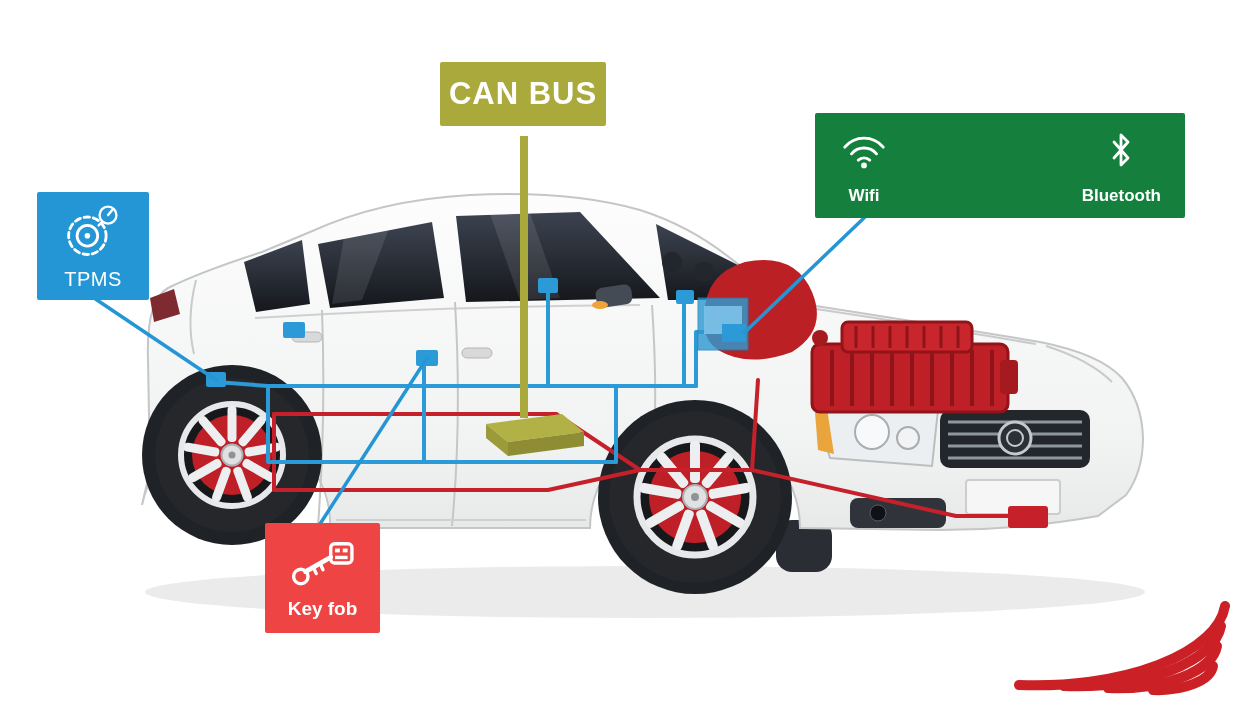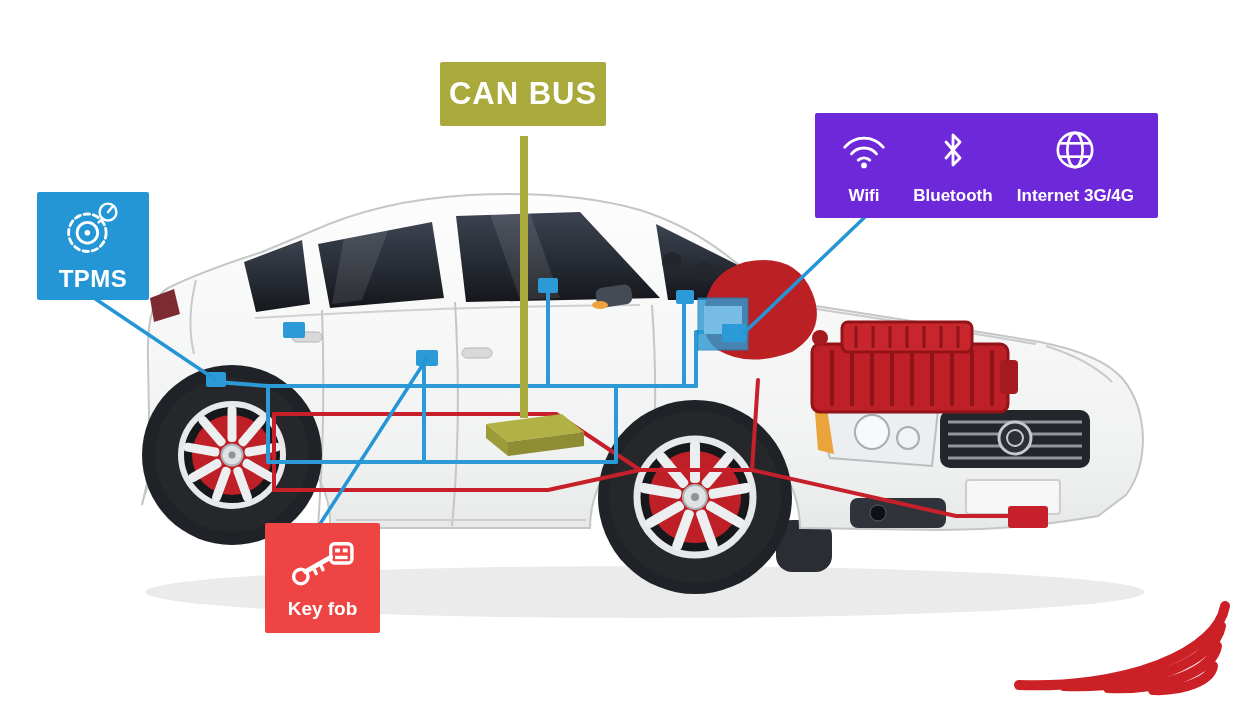--- a/index.html
+++ b/index.html
@@ -5,25 +5,25 @@
   html,body{margin:0;padding:0;background:#fff;}
   .stage{position:relative;width:1250px;height:722px;background:#ffffff;overflow:hidden;
          font-family:"Liberation Sans",sans-serif;}
   .scene{position:absolute;left:0;top:0;}
   .label-box{position:absolute;display:flex;align-items:center;justify-content:center;
              color:#fff;border-radius:2px;}
   .canbus{left:440px;top:62px;width:166px;height:64px;background:#a9a93c;
           font-size:31px;font-weight:bold;letter-spacing:1px;}
   .tpms{left:37px;top:192px;width:112px;height:108px;background:#2596d5;
         flex-direction:column;gap:6px;}
-  .tpms .lbl{font-size:24px;font-weight:bold;letter-spacing:.5px;text-align:center;}
+  .tpms .lbl{font-size:20px;font-weight:normal;letter-spacing:.5px;text-align:center;}
   .keyfob{left:265px;top:523px;width:115px;height:110px;background:#ef4444;
           flex-direction:column;gap:8px;}
   .keyfob .lbl{font-size:19px;font-weight:bold;}
-  .conn{left:815px;top:113px;width:343px;height:105px;background:#6d28d9;
+  .conn{left:815px;top:113px;width:370px;height:105px;background:#15803d;
         justify-content:space-between;padding:12px 24px 12px;box-sizing:border-box;}
   .conn-item{display:flex;flex-direction:column;align-items:center;justify-content:space-between;height:100%;}
   .icon-wrap{height:50px;display:flex;align-items:center;justify-content:center;}
   .conn-item .lbl{font-size:17px;font-weight:bold;white-space:nowrap;}
 </style>
 </head>
 <body>
 
 <div class="stage">
 
@@ -254,26 +254,15 @@
       <span class="lbl">Wifi</span>
     </div>
     <div class="conn-item">
       <div class="icon-wrap">
         <svg width="26" height="40" viewBox="0 0 26 40" fill="none" stroke="#ffffff" stroke-width="2.8" stroke-linecap="round" stroke-linejoin="round">
           <path d="M6 12 L20 28 L13 35 L13 5 L20 12 L6 28"></path>
         </svg>
       </div>
       <span class="lbl">Bluetooth</span>
     </div>
-    <div class="conn-item">
-      <div class="icon-wrap">
-        <svg width="42" height="42" viewBox="0 0 44 44" fill="none" stroke="#ffffff" stroke-width="2.8">
-          <circle cx="22" cy="22" r="18"></circle>
-          <ellipse cx="22" cy="22" rx="8" ry="18"></ellipse>
-          <path d="M6 15 H38"></path>
-          <path d="M6 29 H38"></path>
-        </svg>
-      </div>
-      <span class="lbl">Internet 3G/4G</span>
-    </div>
   </div>
 
 </div>
 
 </body></html>

